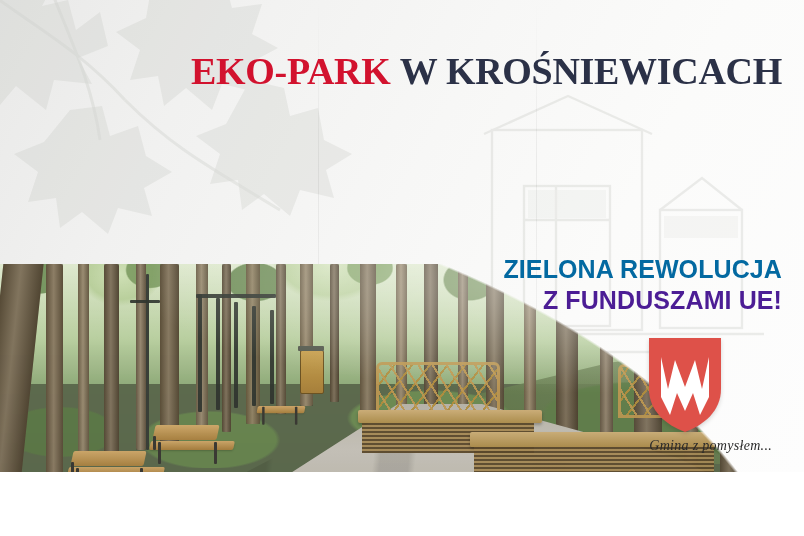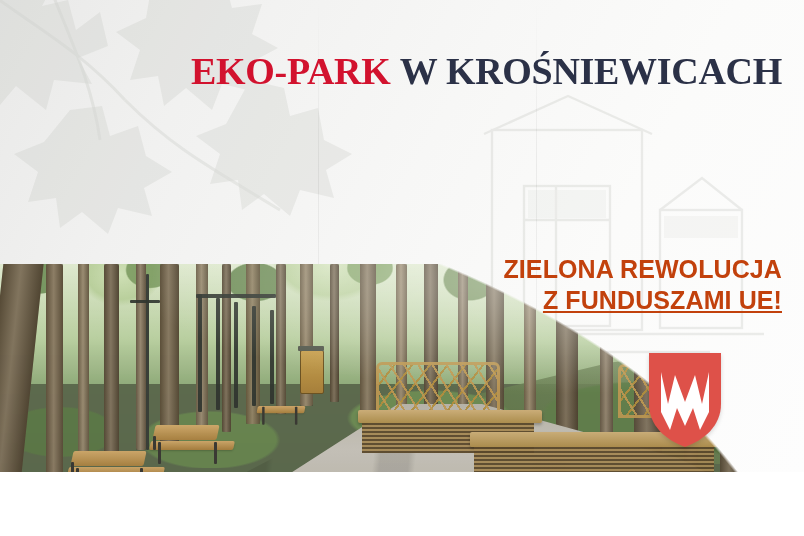--- a/index.html
+++ b/index.html
@@ -212,22 +212,22 @@
 
   .subtitle{
     position:absolute; top:254px; right:22px;
     z-index:6; text-align:right;
     font-family:"Liberation Sans", sans-serif;
     font-weight:bold;
     font-size:25px;
     line-height:1.22;
     letter-spacing:.1px;
   }
-  .subtitle .l1{color:#c2410c; display:block;text-align:right;}
-  .subtitle .l2{color:#c2410c; display:block;text-decoration:underline;}
+  .subtitle .l1{color:#0369a1; display:block;text-align:right;}
+  .subtitle .l2{color:#4c1d95; display:block;}
 
   
   .logo{
     position:absolute; right:24px; bottom:18px;
     z-index:6; width:190px; text-align:center;
   }
   .crest{
     width:74px; height:96px; margin:0 auto 6px auto; display:block;
     filter:drop-shadow(0 2px 2px #00000026);
   }
@@ -377,15 +377,16 @@
     <span class="l1">ZIELONA REWOLUCJA</span>
     <span class="l2">Z FUNDUSZAMI UE!</span>
   </div>
 
   <div class="logo">
     <svg class="crest" viewBox="0 0 74 96" preserveAspectRatio="xMidYMid meet">
       <path d="M1 1 H73 V52 C73 74 56 88 37 95 C18 88 1 74 1 52 Z" fill="#de5149"></path>
       <path d="M13 20 L20 52 L27 23 L37 50 L47 23 L54 52 L61 20
                L61 60 L52 78 L45 56 L37 74 L29 56 L22 78 L13 60 Z" fill="#ffffff"></path>
     </svg>
+    <div class="logo-slogan">Gmina z pomysłem...</div>
   </div>
 
 </div>
 
 </body></html>

